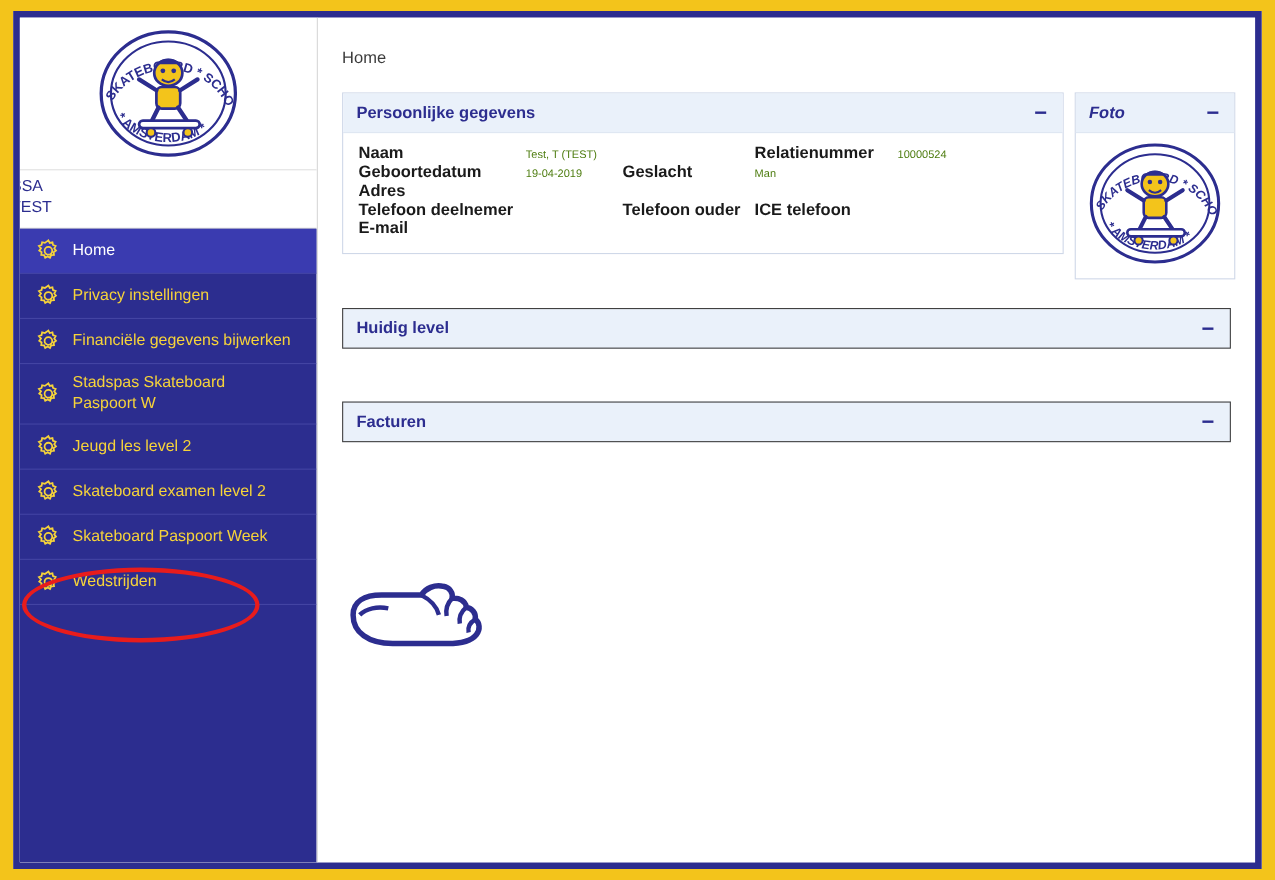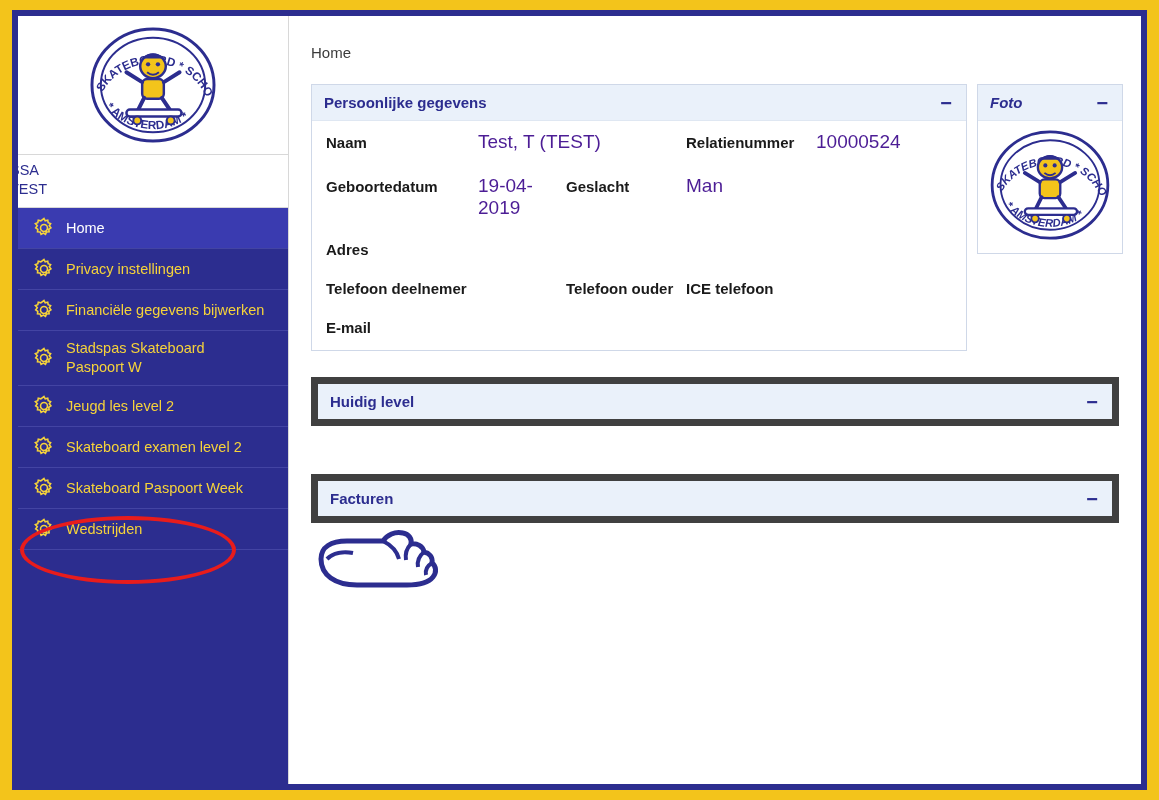--- a/index.html
+++ b/index.html
@@ -146,44 +146,44 @@
   #panel-photo {
     flex: 1 1 auto;
     font-style: italic;
   }
   .panel-body {
     padding: 10px 14px 14px 14px;
   }
   .field-grid {
     display: grid;
     grid-template-columns: 152px 88px 120px 130px 1fr;
-    row-gap: 22px;
+    row-gap: 0;
     align-items: baseline;
   }
   .lbl {
     color: #1a1a1a;
     font-size: 15px;
     font-weight: bold;
   }
   .val {
-    color: #4c1d95;
-    font-size: 19px;
+    color: #4d7c0f;
+    font-size: 10px;
   }
   .span-wide {
     grid-column: 2 / span 4;
   }
   #photo-body {
     height: 132px;
     display: flex;
     align-items: center;
     justify-content: center;
   }
   .section-bar {
     margin: 26px 22px 0 22px;
-    border: 7px solid #404040;
+    border: 1px solid #404040;
     background: #eaf1fa;
     color: #2c2d8f;
     font-size: 15px;
     font-weight: bold;
     padding: 9px 12px;
     display: flex;
     align-items: center;
     justify-content: space-between;
     box-sizing: border-box;
   }

